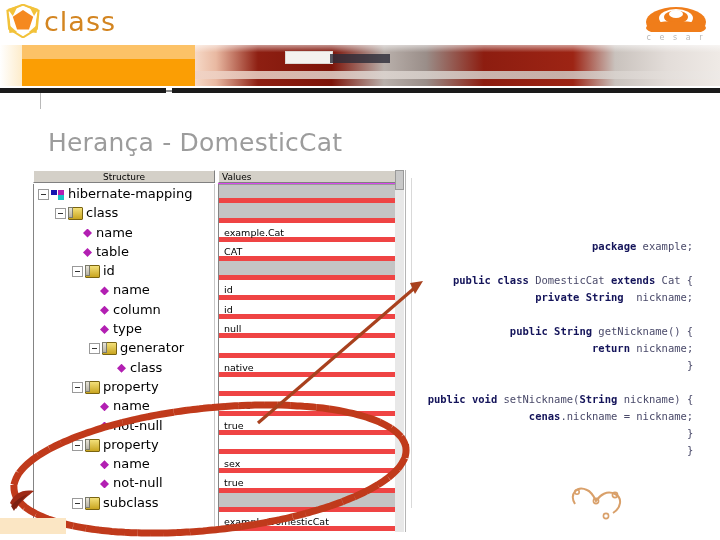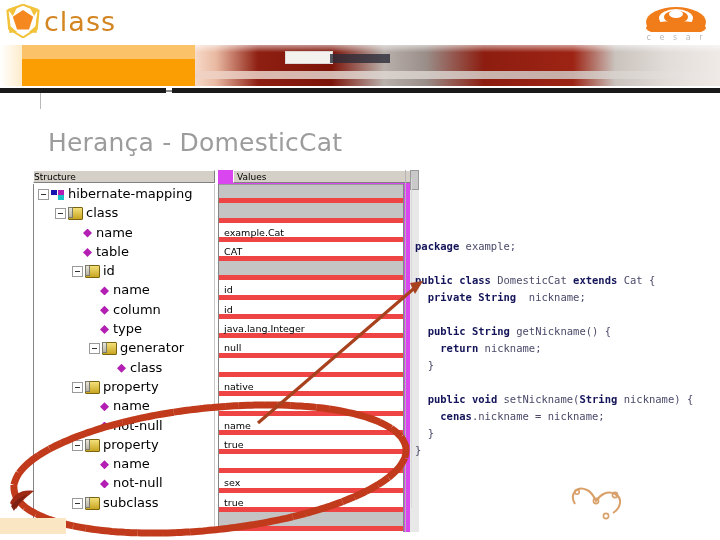--- a/index.html
+++ b/index.html
@@ -46,27 +46,27 @@
   
   #title{position:absolute;left:48px;top:128px;font-size:25px;color:#9c9c9c;
          font-family:"DejaVu Sans","Liberation Sans",sans-serif;font-weight:400;letter-spacing:.2px;}
 
   
   #shot{position:absolute;left:33px;top:170px;width:676px;height:362px;}
 
   .panel-tree{position:absolute;left:0;top:0;width:182px;height:362px;
               background:#ffffff;overflow:hidden;}
   .panel-vals{position:absolute;left:185px;top:0;width:186px;height:362px;
-              background:#d946ef;overflow:hidden;padding-left:15px;}
+              background:#d946ef;overflow:hidden;}
 
   .col-head{height:13px;background:#d4d0c8;border-top:1px solid #ffffff;
             border-left:1px solid #ffffff;border-right:1px solid #808080;
             border-bottom:1px solid #808080;font-size:9px;color:#000;
             line-height:13px;box-sizing:border-box;}
-  .col-head.center{}
+  .col-head.center{text-align:center;}
   .col-head.left{text-align:left;padding-left:3px;}
 
   .tree-body{position:absolute;left:0;top:14px;width:182px;height:348px;
              border-left:1px solid #848484;border-right:1px solid #c8c8c8;
              box-sizing:border-box;background:#fff;}
   .vals-body{position:absolute;left:0;top:14px;width:186px;height:348px;
              border-left:1px solid #848484;border-right:1px solid #848484;
              box-sizing:border-box;background:#fff;}
 
   .trow{height:19.3px;position:relative;font-size:13px;color:#000;
@@ -90,21 +90,21 @@
   .ico-folder::after{content:"";position:absolute;left:-1px;top:-1px;width:5px;height:100%;
                      background:linear-gradient(180deg,#e8e4d8,#b6b2a6);border:1px solid #7a7a6a;box-sizing:border-box;}
   .ico-attr{width:9px;height:9px;background:#b21fb2;
             clip-path:polygon(50% 0,100% 50%,50% 100%,0 50%);margin-right:4px;}
   .ico-root{width:14px;height:10px;}
   .ico-root .b1{position:absolute;left:0;top:0;width:6px;height:5px;background:#1515b0;}
   .ico-root .b2{position:absolute;left:7px;top:0;width:6px;height:5px;background:#b21fb2;}
   .ico-root .b3{position:absolute;left:7px;top:5px;width:6px;height:5px;background:#18c4c4;}
 
   
-  .codepanel{position:absolute;left:372px;top:0;width:304px;height:362px;}
+  .codepanel{position:absolute;left:372px;top:0;width:304px;height:362px;text-align:right;}
   .code-sep{position:absolute;left:0px;top:0;width:1px;height:362px;background:#b5b5b5;}
   .code-sep2{position:absolute;left:6px;top:8px;width:1px;height:330px;background:#d9d9d9;}
   pre.code{position:absolute;left:10px;top:68px;margin:0;font-size:10.5px;line-height:17px;
            color:#4a4a6a;font-family:"DejaVu Sans Mono","Liberation Mono",monospace;white-space:pre;}
   pre.code b{color:#14145a;font-weight:bold;}
 
   
   .sb-v{position:absolute;right:0;top:0;width:9px;height:362px;background:#e8e8e8;}
   .sb-thumb{position:absolute;left:0;top:0;width:9px;height:20px;background:#c9c9c9;border:1px solid #9a9a9a;box-sizing:border-box;}
 
@@ -193,21 +193,20 @@
   <div class="panel-vals">
     <div class="col-head left">Values</div>
     <div class="vals-body" id="vals-body">
         <div class="vrow gray first"></div>
         <div class="vrow gray"></div>
         <div class="vrow">example.Cat</div>
         <div class="vrow">CAT</div>
         <div class="vrow gray"></div>
         <div class="vrow">id</div>
         <div class="vrow">id</div>
-        <div class="vrow">java.lang.Integer</div>
         <div class="vrow">null</div>
         <div class="vrow"></div>
         <div class="vrow">native</div>
         <div class="vrow"></div>
         <div class="vrow">name</div>
         <div class="vrow">true</div>
         <div class="vrow"></div>
         <div class="vrow">sex</div>
         <div class="vrow">true</div>
         <div class="vrow gray"></div>

